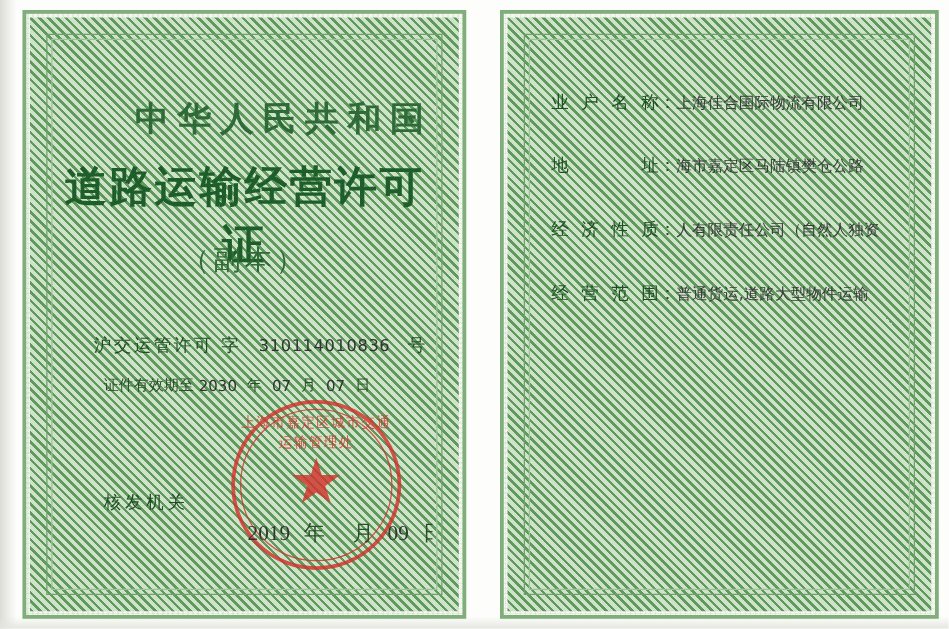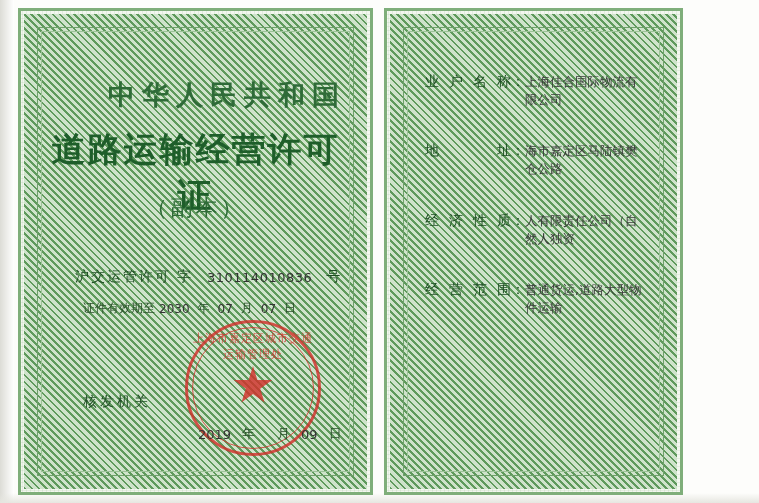--- a/index.html
+++ b/index.html
@@ -155,23 +155,24 @@
   .issuer-row {
     left: 38px;
     top: 358px;
     font-size: 14px;
     letter-spacing: 3px;
     color: #1f4d24;
   }
 
   .date-row {
     left: 148px;
-    top: 390px;
-    font-size: 13px;
+    top: 380px;
+    font-size: 17px;
     color: #2b4f2b;
+    font-family: Liberation Serif, serif;
   }
   .date-row .val { margin: 0 5px; color: #333; }
   .date-row .unit { margin: 0 6px; }
 
   
   .seal {
     position: absolute;
     left: 140px;
     top: 285px;
     width: 130px;
@@ -211,21 +212,21 @@
     position: absolute;
     left: 0; right: 0; bottom: 12px;
     text-align: center;
     font-size: 12px;
     color: #d1322c;
     font-family: "DejaVu Serif", serif;
     letter-spacing: 2px;
   }
 
   
-  #right-panel { left: 384px; top: 8px; width: 299px; height: 487px; }
+  #right-panel { left: 400px; top: 8px; width: 351px; height: 487px; }
 
   .info-list {
     position: absolute;
     left: 14px;
     top: 22px;
     right: 10px;
   }
   .info-row {
     display: flex;
     align-items: baseline;

